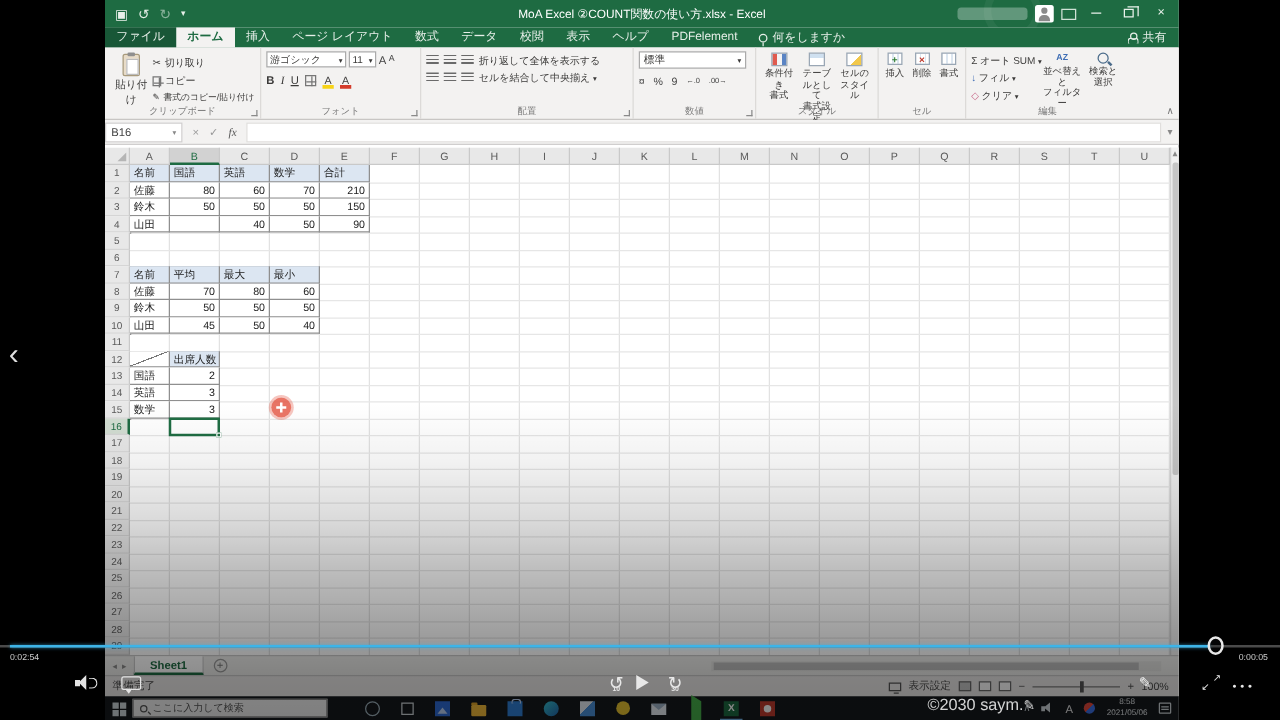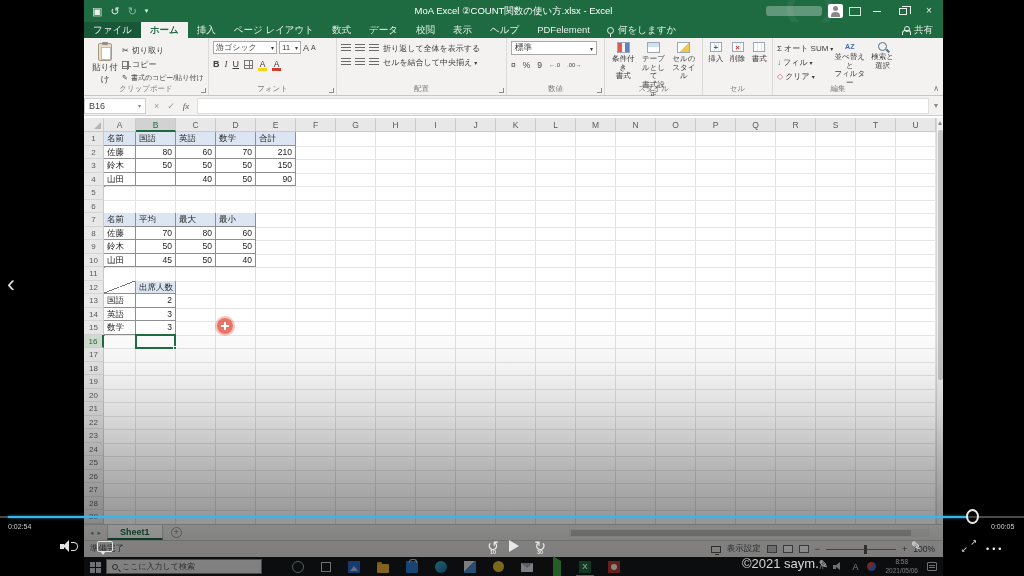--- a/index.html
+++ b/index.html
@@ -670,16 +670,16 @@
   <div class="pl pcomment"></div>
   <div class="pl pskip rw">↺<span class="n">10</span></div>
   <div class="pl pplay"></div>
   <div class="pl pskip fw">↻<span class="n">30</span></div>
   <div class="pl ppencil">✎</div>
   <div class="pl pexpand">
       <span class="a1">↗</span>
       <span class="a2">↙</span>
     </div>
   <div class="pl pmore">•••</div>
-  <div class="pl watermark"><span>©2021 saym.</span><span class="wpencil">✎</span></div>
+  <div class="pl watermark"><span>©2030 saym.</span><span class="wpencil">✎</span></div>
 
   <div class="click-marker" style="left:217px;top:318px;z-index:15"></div>
 </div>
 
 </body></html>

